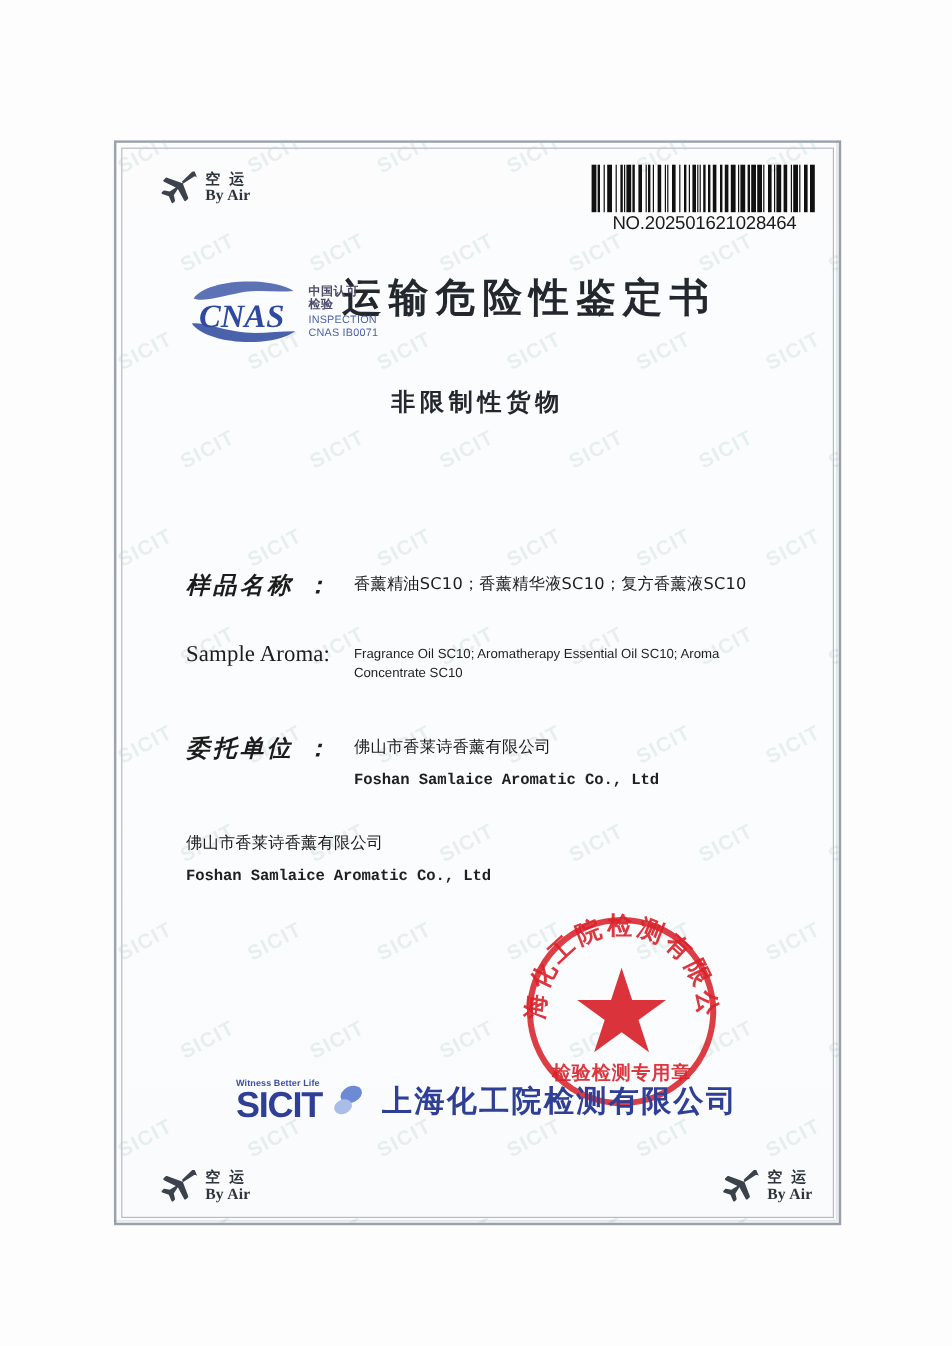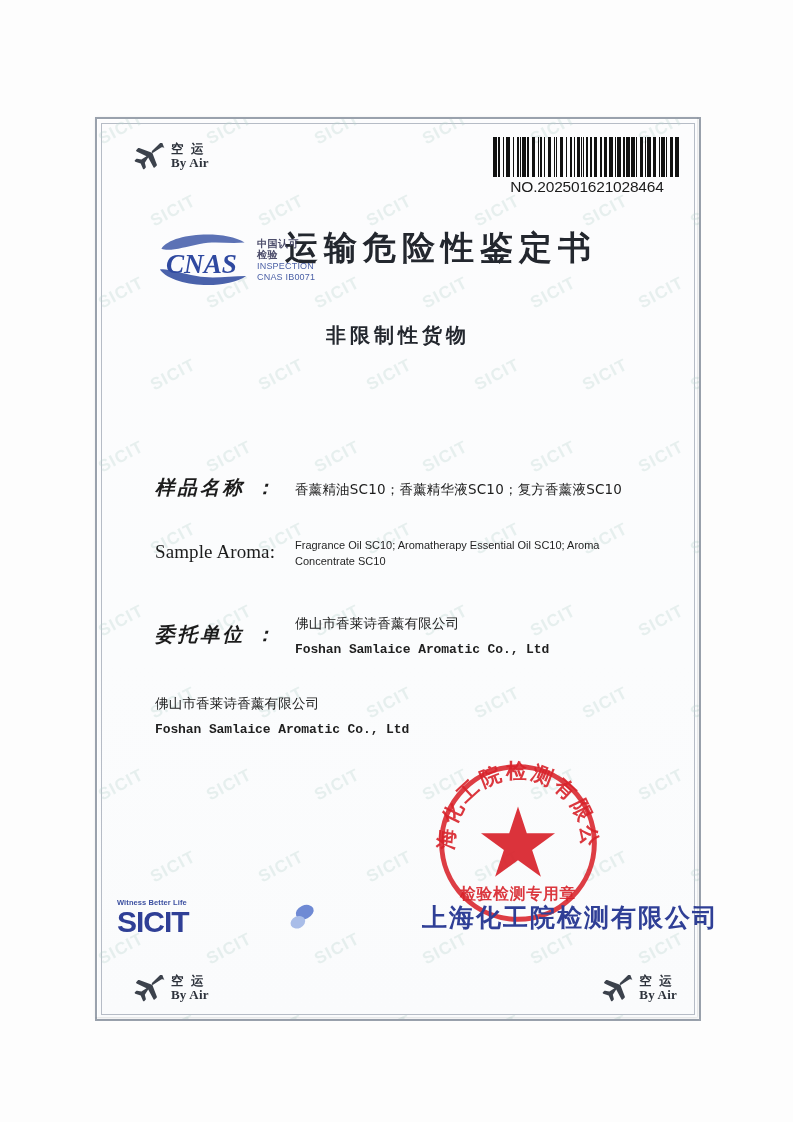--- a/index.html
+++ b/index.html
@@ -194,21 +194,21 @@
 
   
   #fields {
     position: absolute;
     left: 0;
     top: 355px;
     width: 100%;
   }
   .field-row {
     display: flex;
-    align-items: center;
+    align-items: flex-start;
     padding: 0 0 0 58px;
     margin-bottom: 26px;
   }
   .field-label {
     width: 140px;
     flex: 0 0 140px;
     font-family: "Liberation Serif", "DejaVu Serif", serif;
     color: #1c1c1c;
     text-align: left;
   }
@@ -265,23 +265,23 @@
   }
 
   
   #company-block {
     position: absolute;
     left: 0;
     bottom: 82px;
     width: 100%;
     display: flex;
     align-items: center;
-    justify-content: space-between;
+    justify-content: center;
     gap: 8px;
-    padding-left: 20px;
+    padding-left: 8px;
   }
   #sicit-logo {
     text-align: left;
     line-height: 1;
   }
   #sicit-tagline {
     font-family: "Liberation Sans", sans-serif;
     font-size: 7.5px;
     font-weight: 700;
     color: #3b4fa0;

